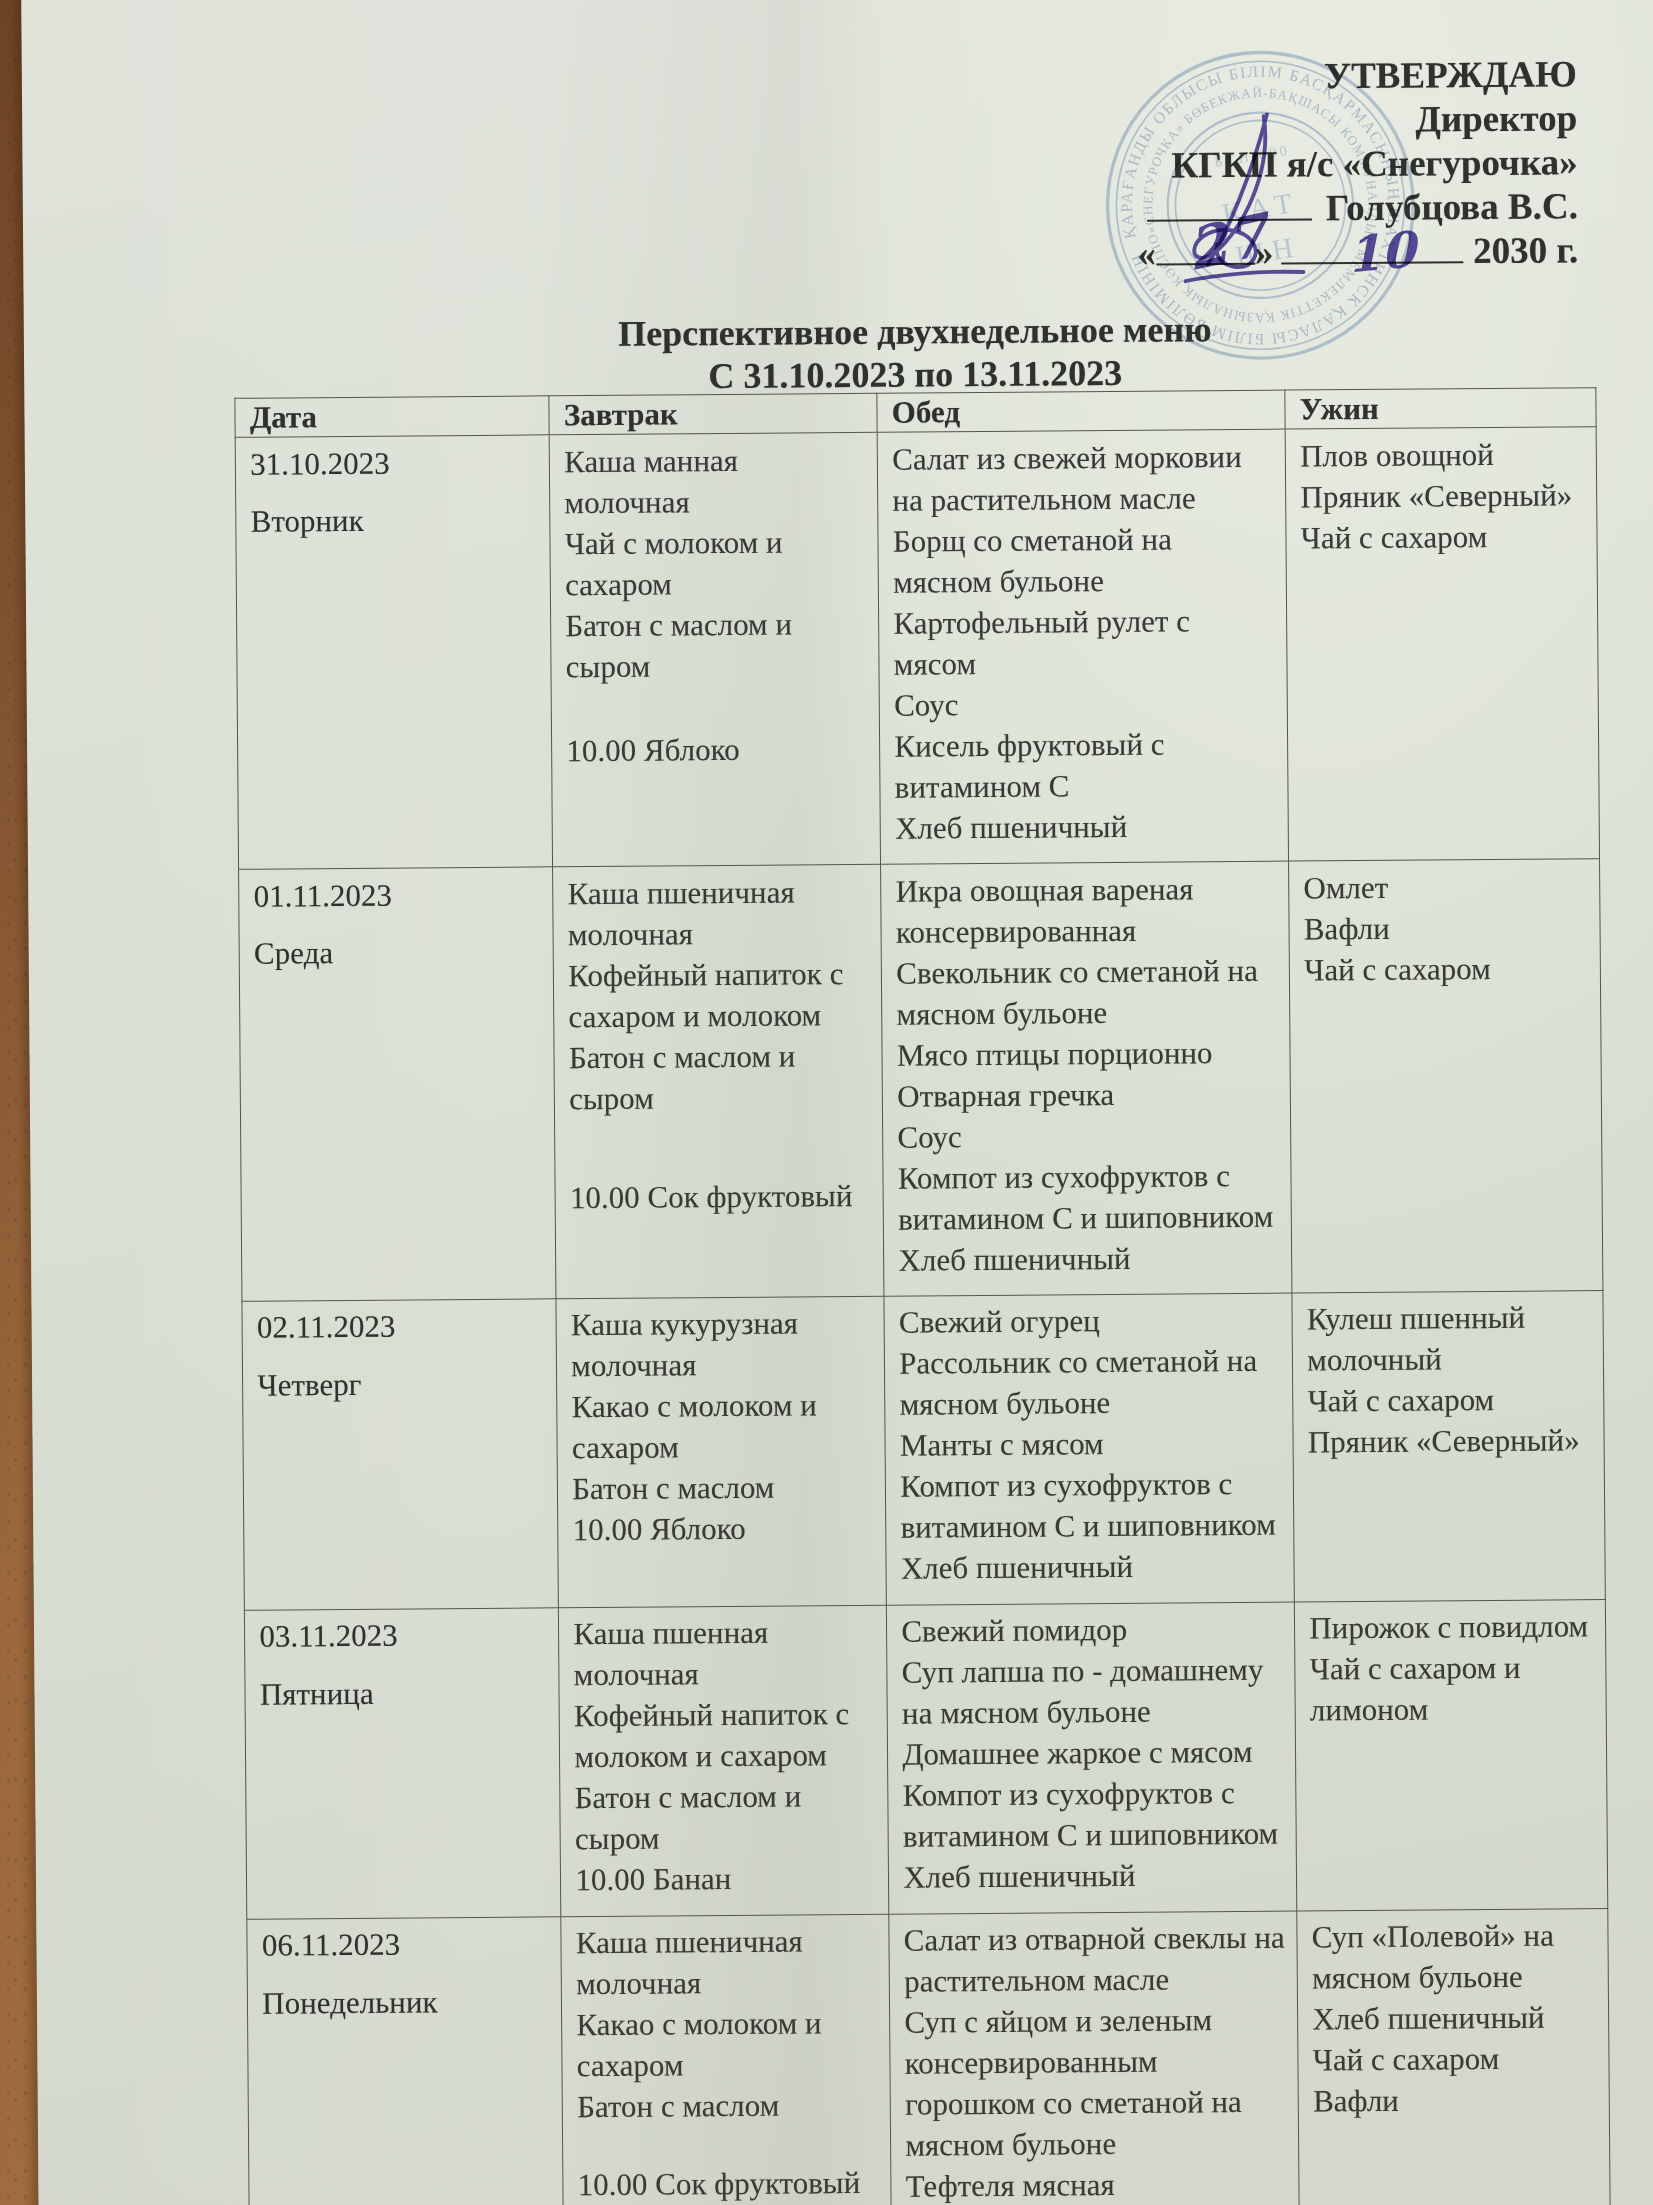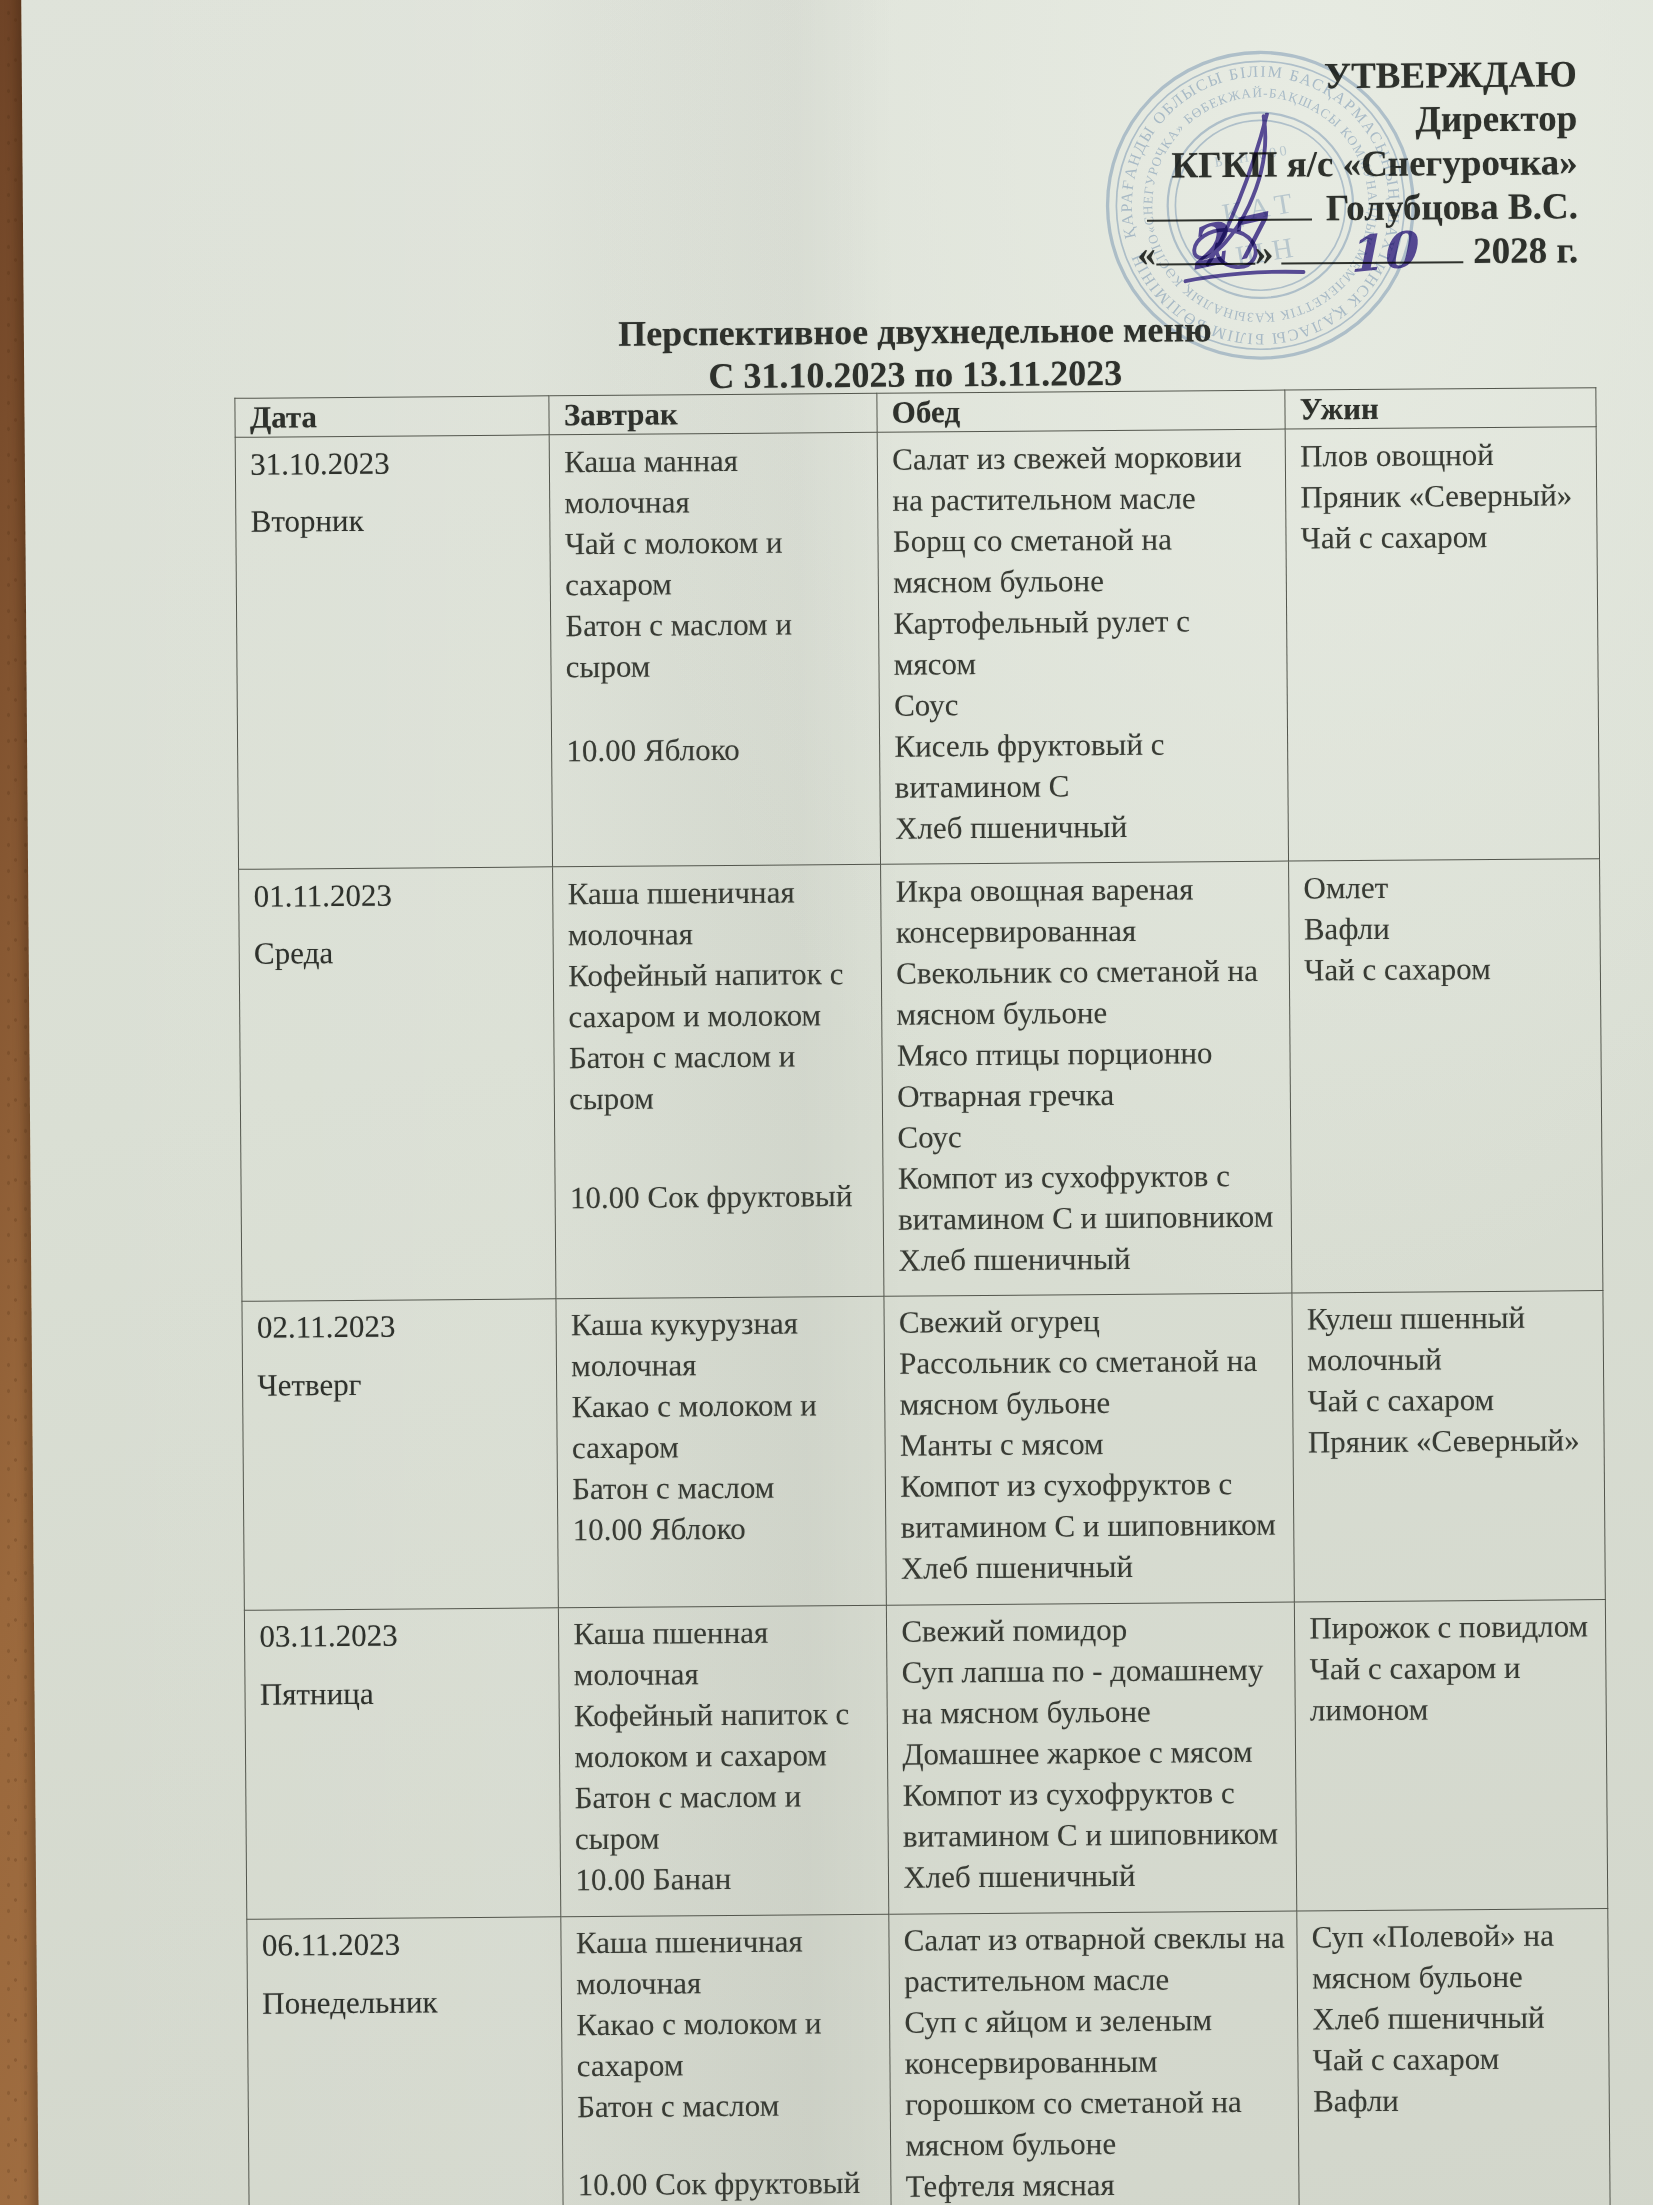--- a/index.html
+++ b/index.html
@@ -80,21 +80,21 @@
 <body>
 
 <div id="photo">
   <div class="paper">
 
     <div class="approval">
       <div>УТВЕРЖДАЮ</div>
       <div>Директор</div>
       <div>КГКП я/с «Снегурочка»</div>
       <div><span class="blank sig-blank"></span><span>Голубцова В.С.</span></div>
-      <div><span>«</span><span class="blank day-blank"></span><span>»</span><span class="blank month-blank"></span><span>2028 г.</span></div>
+      <div><span>«</span><span class="blank day-blank"></span><span>»</span><span class="blank month-blank"></span><span>2030 г.</span></div>
     </div>
 
     <svg class="stamp" viewBox="0 0 600 600">
       <g stroke="var(--stamp-color)" fill="none" opacity="0.55">
         <circle cx="300" cy="300" r="277" stroke-width="6"></circle>
         <circle cx="300" cy="300" r="261" stroke-width="3"></circle>
         <circle cx="300" cy="300" r="168" stroke-width="4"></circle>
         <circle cx="300" cy="300" r="154" stroke-width="3"></circle>
       </g>
       <defs>

